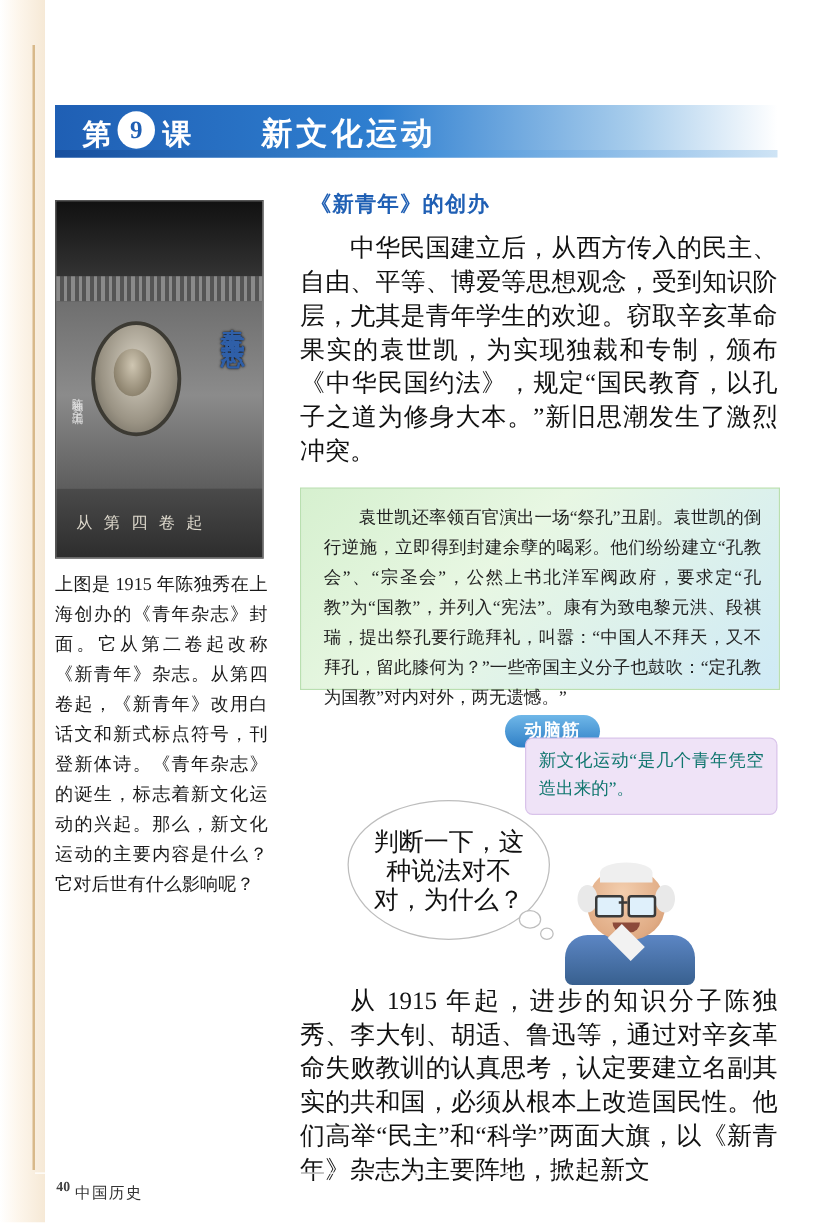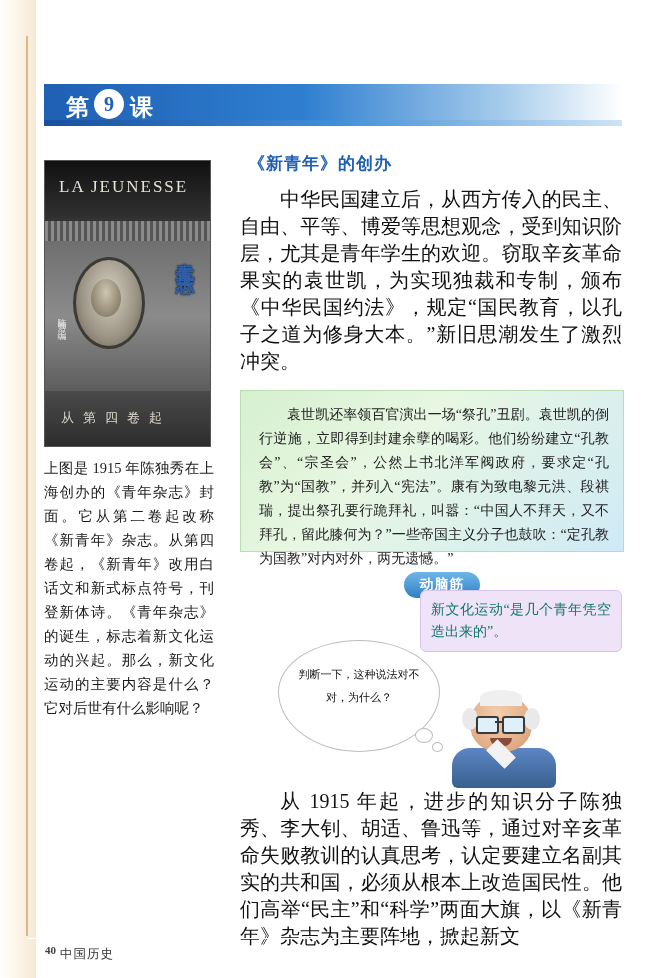--- a/index.html
+++ b/index.html
@@ -155,21 +155,21 @@
     font-size:14px;line-height:22px;color:#0f766e;text-align:justify;
   }
 
   
   .thought{
     position:absolute;left:278px;top:640px;width:160px;height:110px;
     background:#ffffff;border:1px solid #bdbdbd;border-radius:50% 50% 50% 50%/46% 46% 54% 54%;
   }
   .thought p{
     margin:0;padding:22px 16px 0 16px;
-    font-size:11px;line-height:23px;color:#111;text-align:center;
+    font-size:20px;line-height:23px;color:#111;text-align:center;
   }
   .thought-d1{
     position:absolute;left:415px;top:728px;width:16px;height:13px;border-radius:50%;
     background:#fff;border:1px solid #bdbdbd;
   }
   .thought-d2{
     position:absolute;left:432px;top:742px;width:9px;height:8px;border-radius:50%;
     background:#fff;border:1px solid #bdbdbd;
   }
 
@@ -215,25 +215,25 @@
 
 <div class="left-strip"></div>
 <div class="left-rule"></div>
 
 <div class="header">
   <div class="header-bg"></div>
   <div class="header-bg2"></div>
   <div class="lesson-label">第</div>
   <div class="lesson-num">9</div>
   <div class="lesson-ke">课</div>
+  <div class="lesson-title">新文化运动</div>
 </div>
 
 <div class="cover-img">
   <div class="cover-top"></div>
-  <div class="cover-lj">LA JEUNESSE</div>
   <div class="cover-stripes"></div>
   <div class="cover-mid"></div>
   <div class="portrait-oval"></div>
   <div class="portrait-face"></div>
   <div class="cover-smallvert">陈独秀 主编</div>
   <div class="cover-vert-text">青年杂志</div>
   <div class="cover-bottom"></div>
   <div class="cover-bottom-text">从第四卷起</div>
 </div>
 

